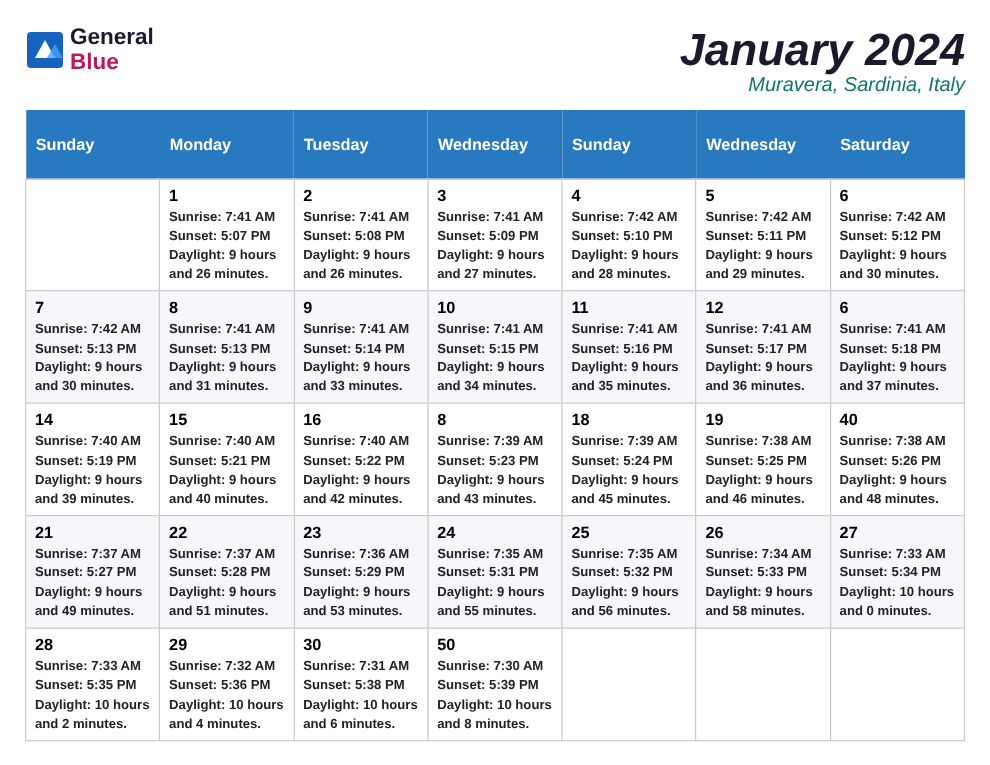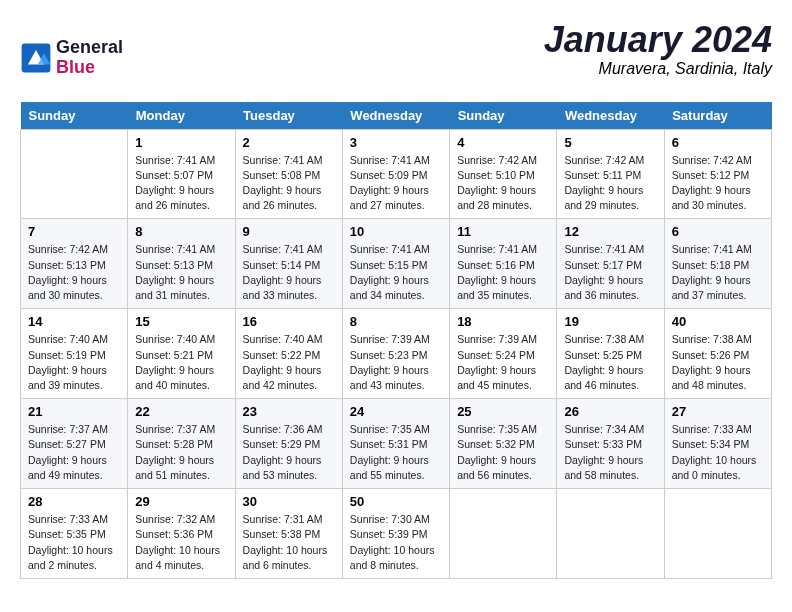--- a/index.html
+++ b/index.html
@@ -6,22 +6,22 @@
     body {
       font-family: Arial, sans-serif;
       background: #fff;
       width: 792px;
       min-height: 612px;
       padding: 20px;
     }
     .header {
       display: flex;
       justify-content: space-between;
-      align-items: flex-end;
-      margin-bottom: 24px;
+      align-items: flex-start;
+      margin-bottom: 10px;
     }
     .logo {
       display: flex;
       align-items: center;
       gap: 4px;
     }
     .logo-text {
       font-size: 18px;
       font-weight: bold;
       color: #1a1a2e;
@@ -37,32 +37,32 @@
       font-style: italic;
     }
     .month-title {
       font-size: 36px;
       font-weight: bold;
       color: #1a1a2e;
       line-height: 1.1;
     }
     .location {
       font-size: 16px;
-      color: #000000;
+      color: #0f766e;
     }
     table {
       width: 100%;
       border-collapse: collapse;
       font-size: 11px;
     }
     th {
       background-color: #2979c0;
       color: #fff;
       text-align: left;
-      padding: 6px 8px;
+      padding: 20px 8px;
       font-size: 13px;
       font-weight: bold;
     }
     td {
       border: 1px solid #ccc;
       vertical-align: top;
       padding: 5px 7px;
       height: 80px;
       width: calc(100% / 7);
       background: #fff;
@@ -72,20 +72,21 @@
     }
     .day-num {
       font-weight: bold;
       font-size: 13px;
       margin-bottom: 3px;
     }
     .day-info {
       font-size: 10.5px;
       color: #222;
       line-height: 1.45;
+      font-weight: bold;
     }
     .empty-cell {
       background: #fff !important;
     }
   </style>
 </head>
 <body>
 
 <div class="header">
   <div class="logo">

